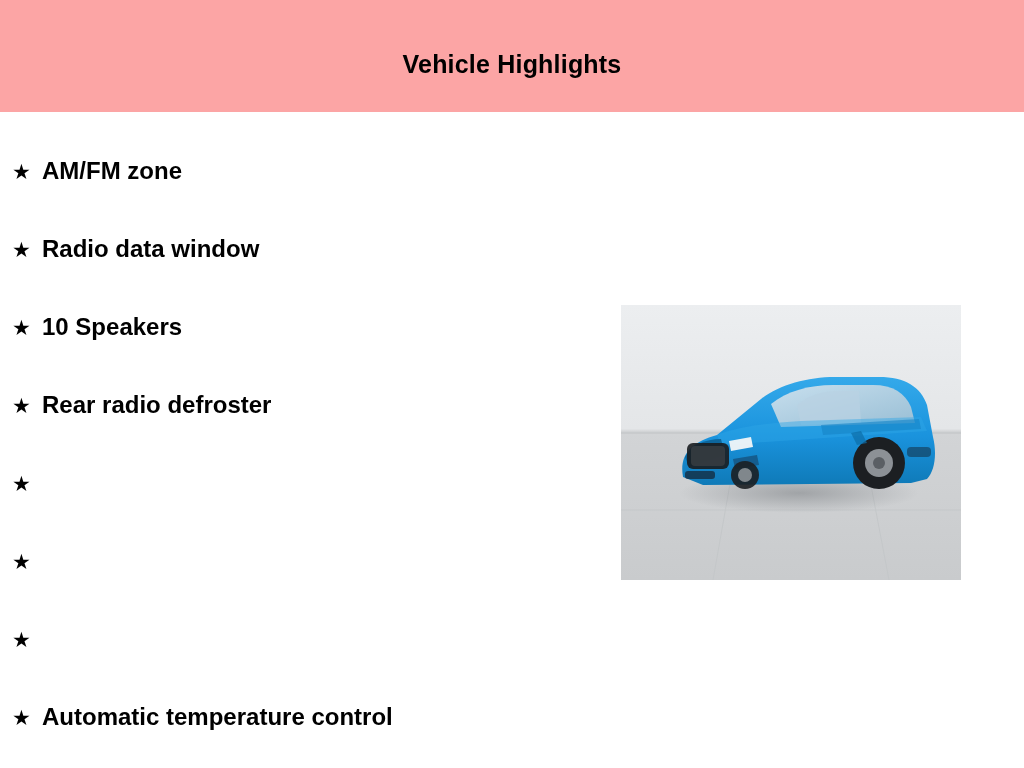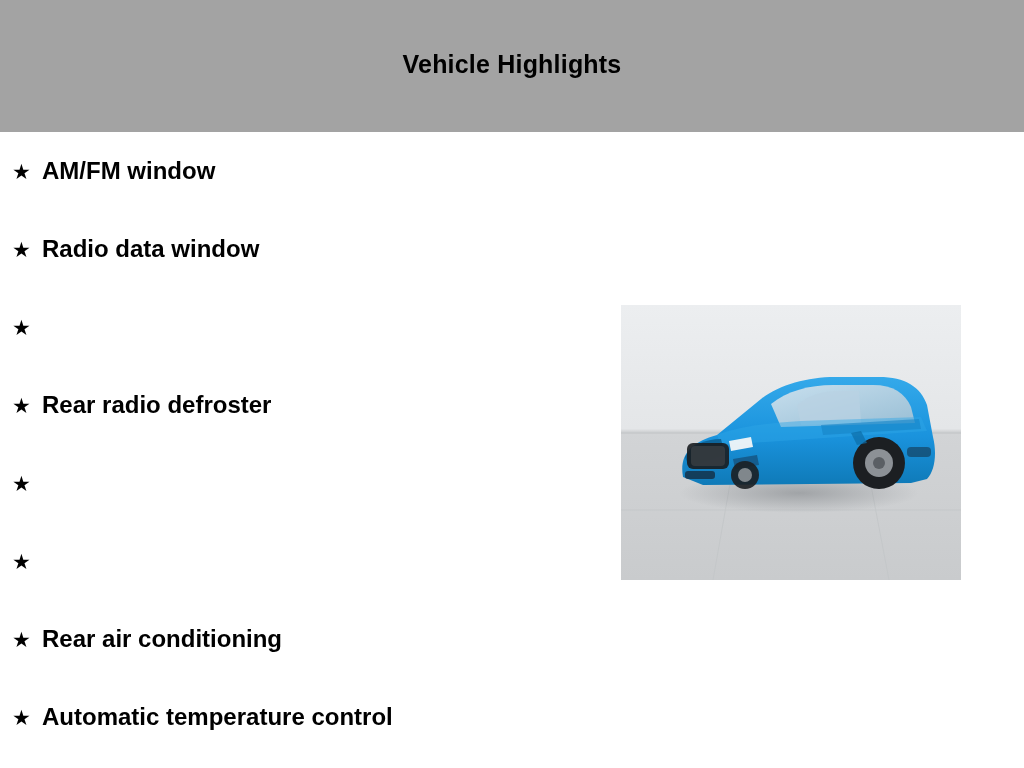--- a/index.html
+++ b/index.html
@@ -17,22 +17,22 @@
     position: relative;
     width: 1024px;
     height: 768px;
     background: #ffffff;
   }
   .header-band {
     position: absolute;
     left: 0;
     top: 0;
     width: 1024px;
-    height: 132px;
-    background: #a3a3a3;
+    height: 112px;
+    background: #fca5a5;
   }
   .header-title {
     position: absolute;
     left: 0;
     top: 50px;
     width: 1024px;
     text-align: center;
     font-size: 25px;
     font-weight: bold;
     color: #000000;
@@ -88,42 +88,42 @@
 
 <div class="page">
 
   <div class="header-band">
     <div class="header-title">Vehicle Highlights</div>
   </div>
 
   <ul class="highlights-list">
     <li class="highlight-item">
       <span class="star-icon">★</span>
-      <span class="highlight-label">AM/FM window</span>
+      <span class="highlight-label">AM/FM zone</span>
     </li>
     <li class="highlight-item">
       <span class="star-icon">★</span>
       <span class="highlight-label">Radio data window</span>
     </li>
     <li class="highlight-item">
       <span class="star-icon">★</span>
+      <span class="highlight-label">10 Speakers</span>
     </li>
     <li class="highlight-item">
       <span class="star-icon">★</span>
       <span class="highlight-label">Rear radio defroster</span>
     </li>
     <li class="highlight-item">
       <span class="star-icon">★</span>
     </li>
     <li class="highlight-item">
       <span class="star-icon">★</span>
     </li>
     <li class="highlight-item">
       <span class="star-icon">★</span>
-      <span class="highlight-label">Rear air conditioning</span>
     </li>
     <li class="highlight-item">
       <span class="star-icon">★</span>
       <span class="highlight-label">Automatic temperature control</span>
     </li>
   </ul>
 
   <div class="vehicle-photo">
     <svg class="photo-svg" viewBox="0 0 340 275" xmlns="http://www.w3.org/2000/svg">
       <defs>

